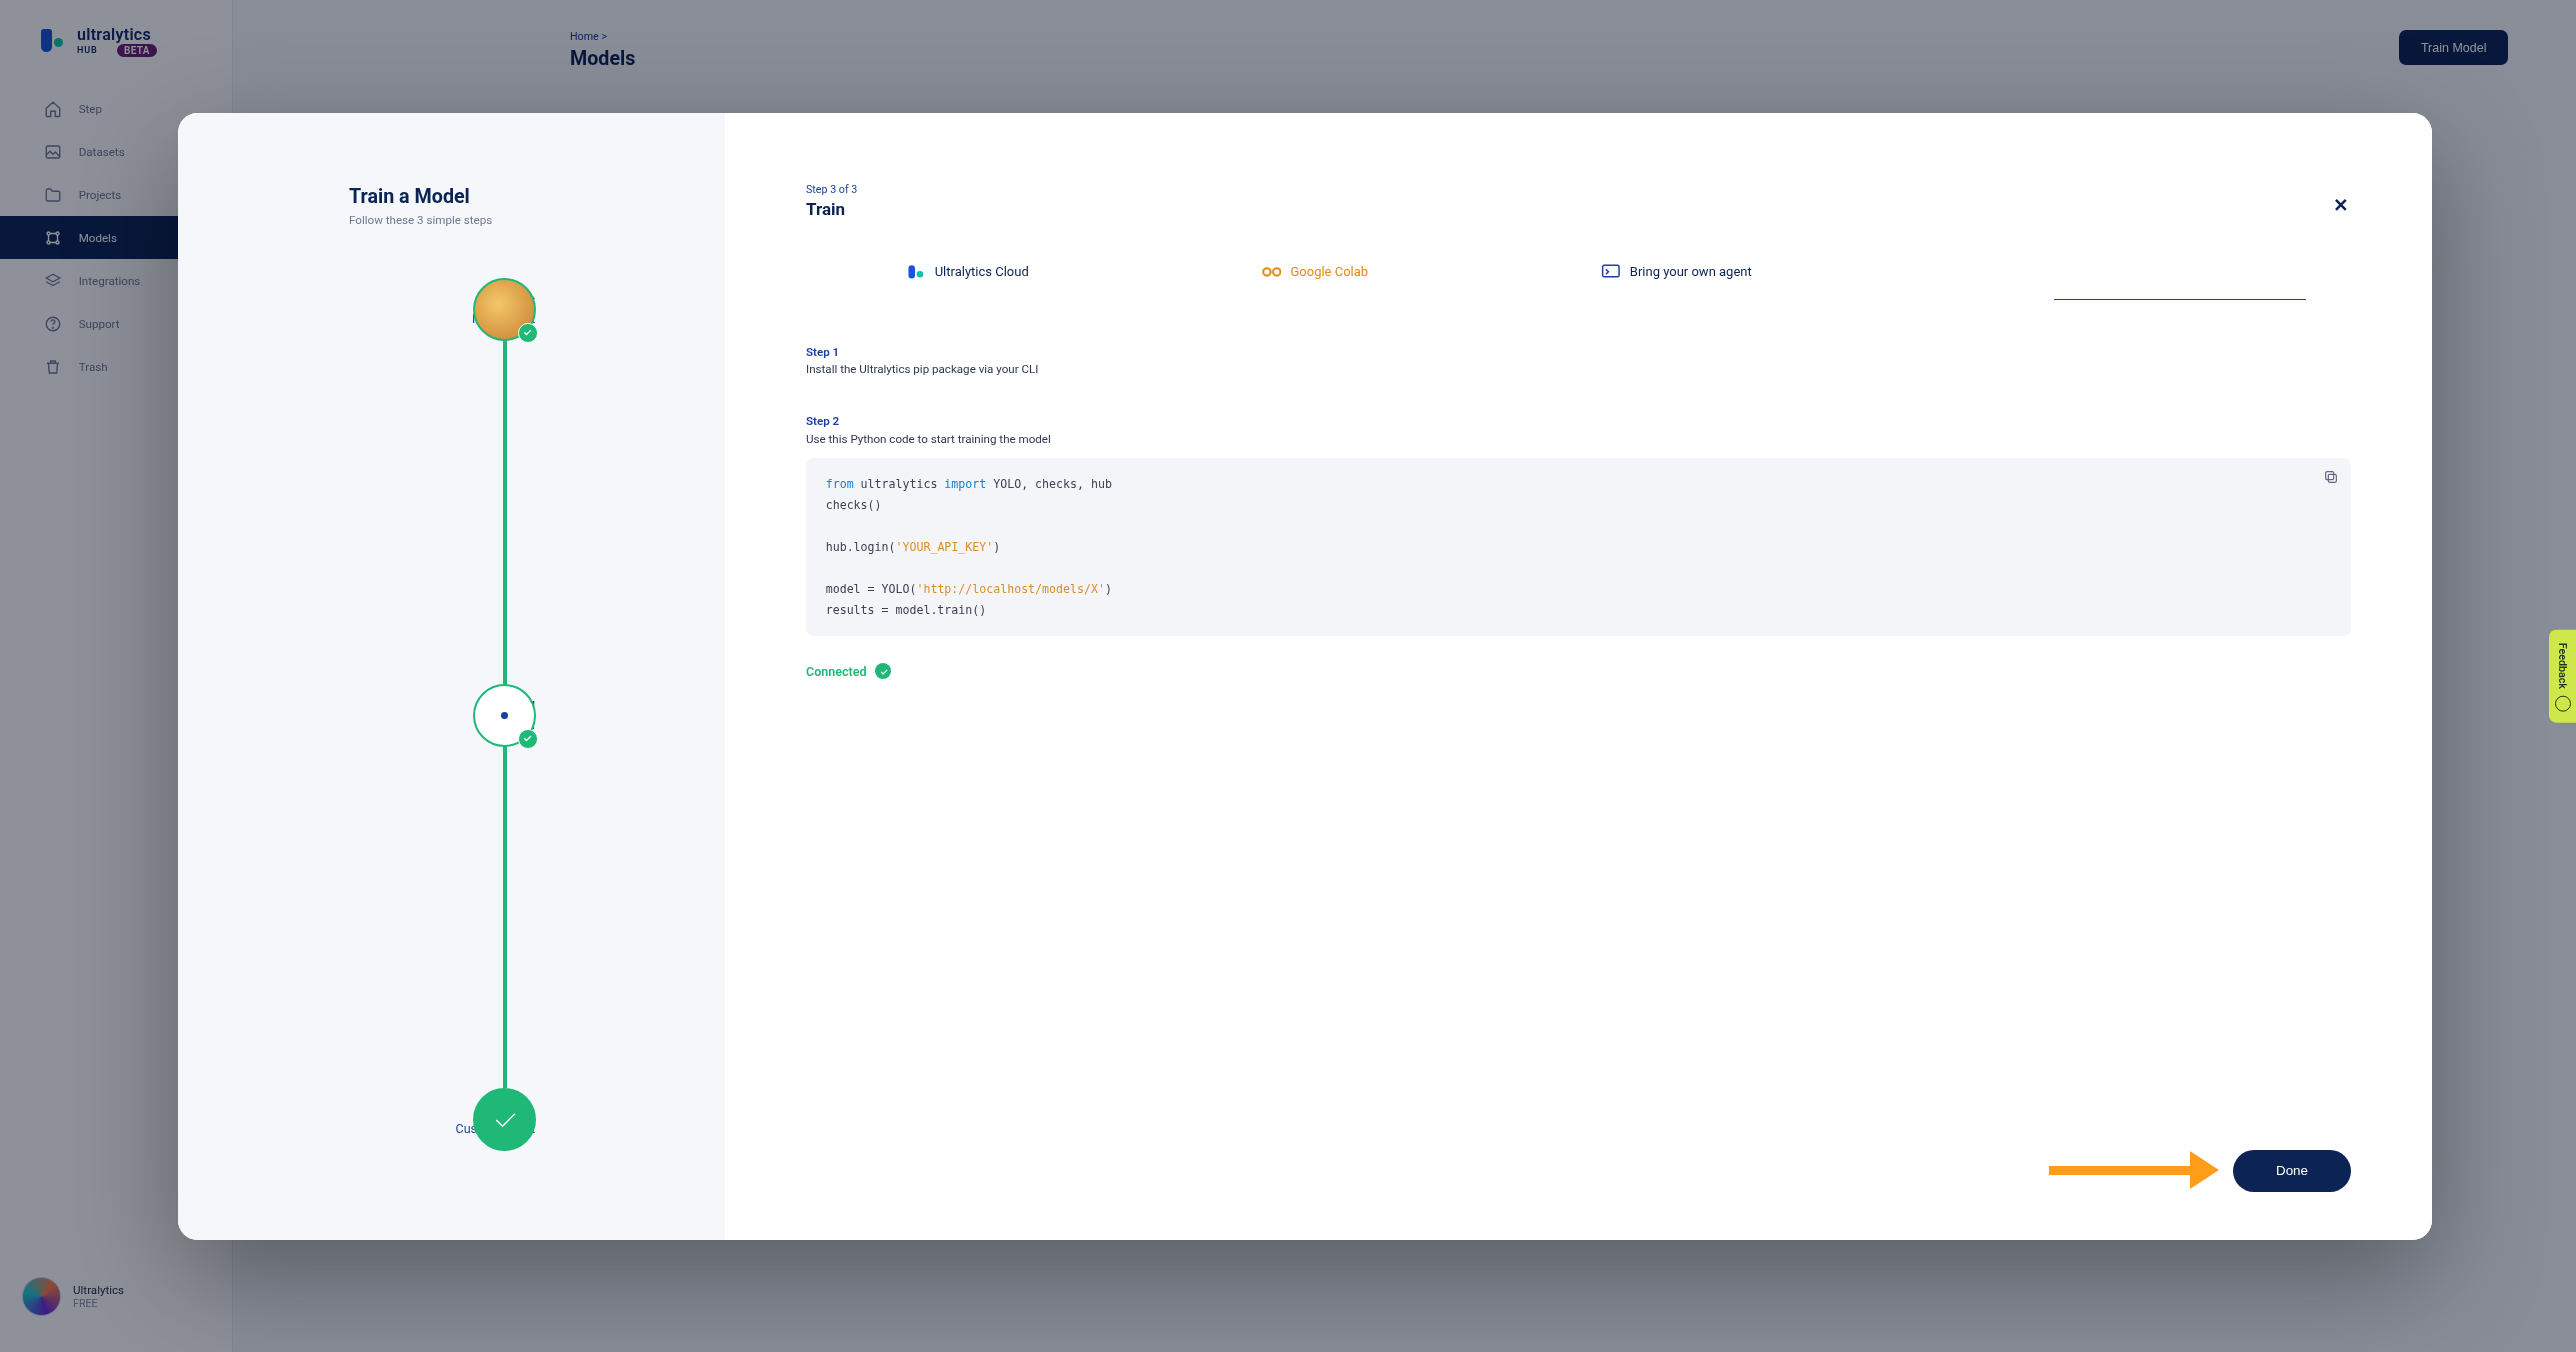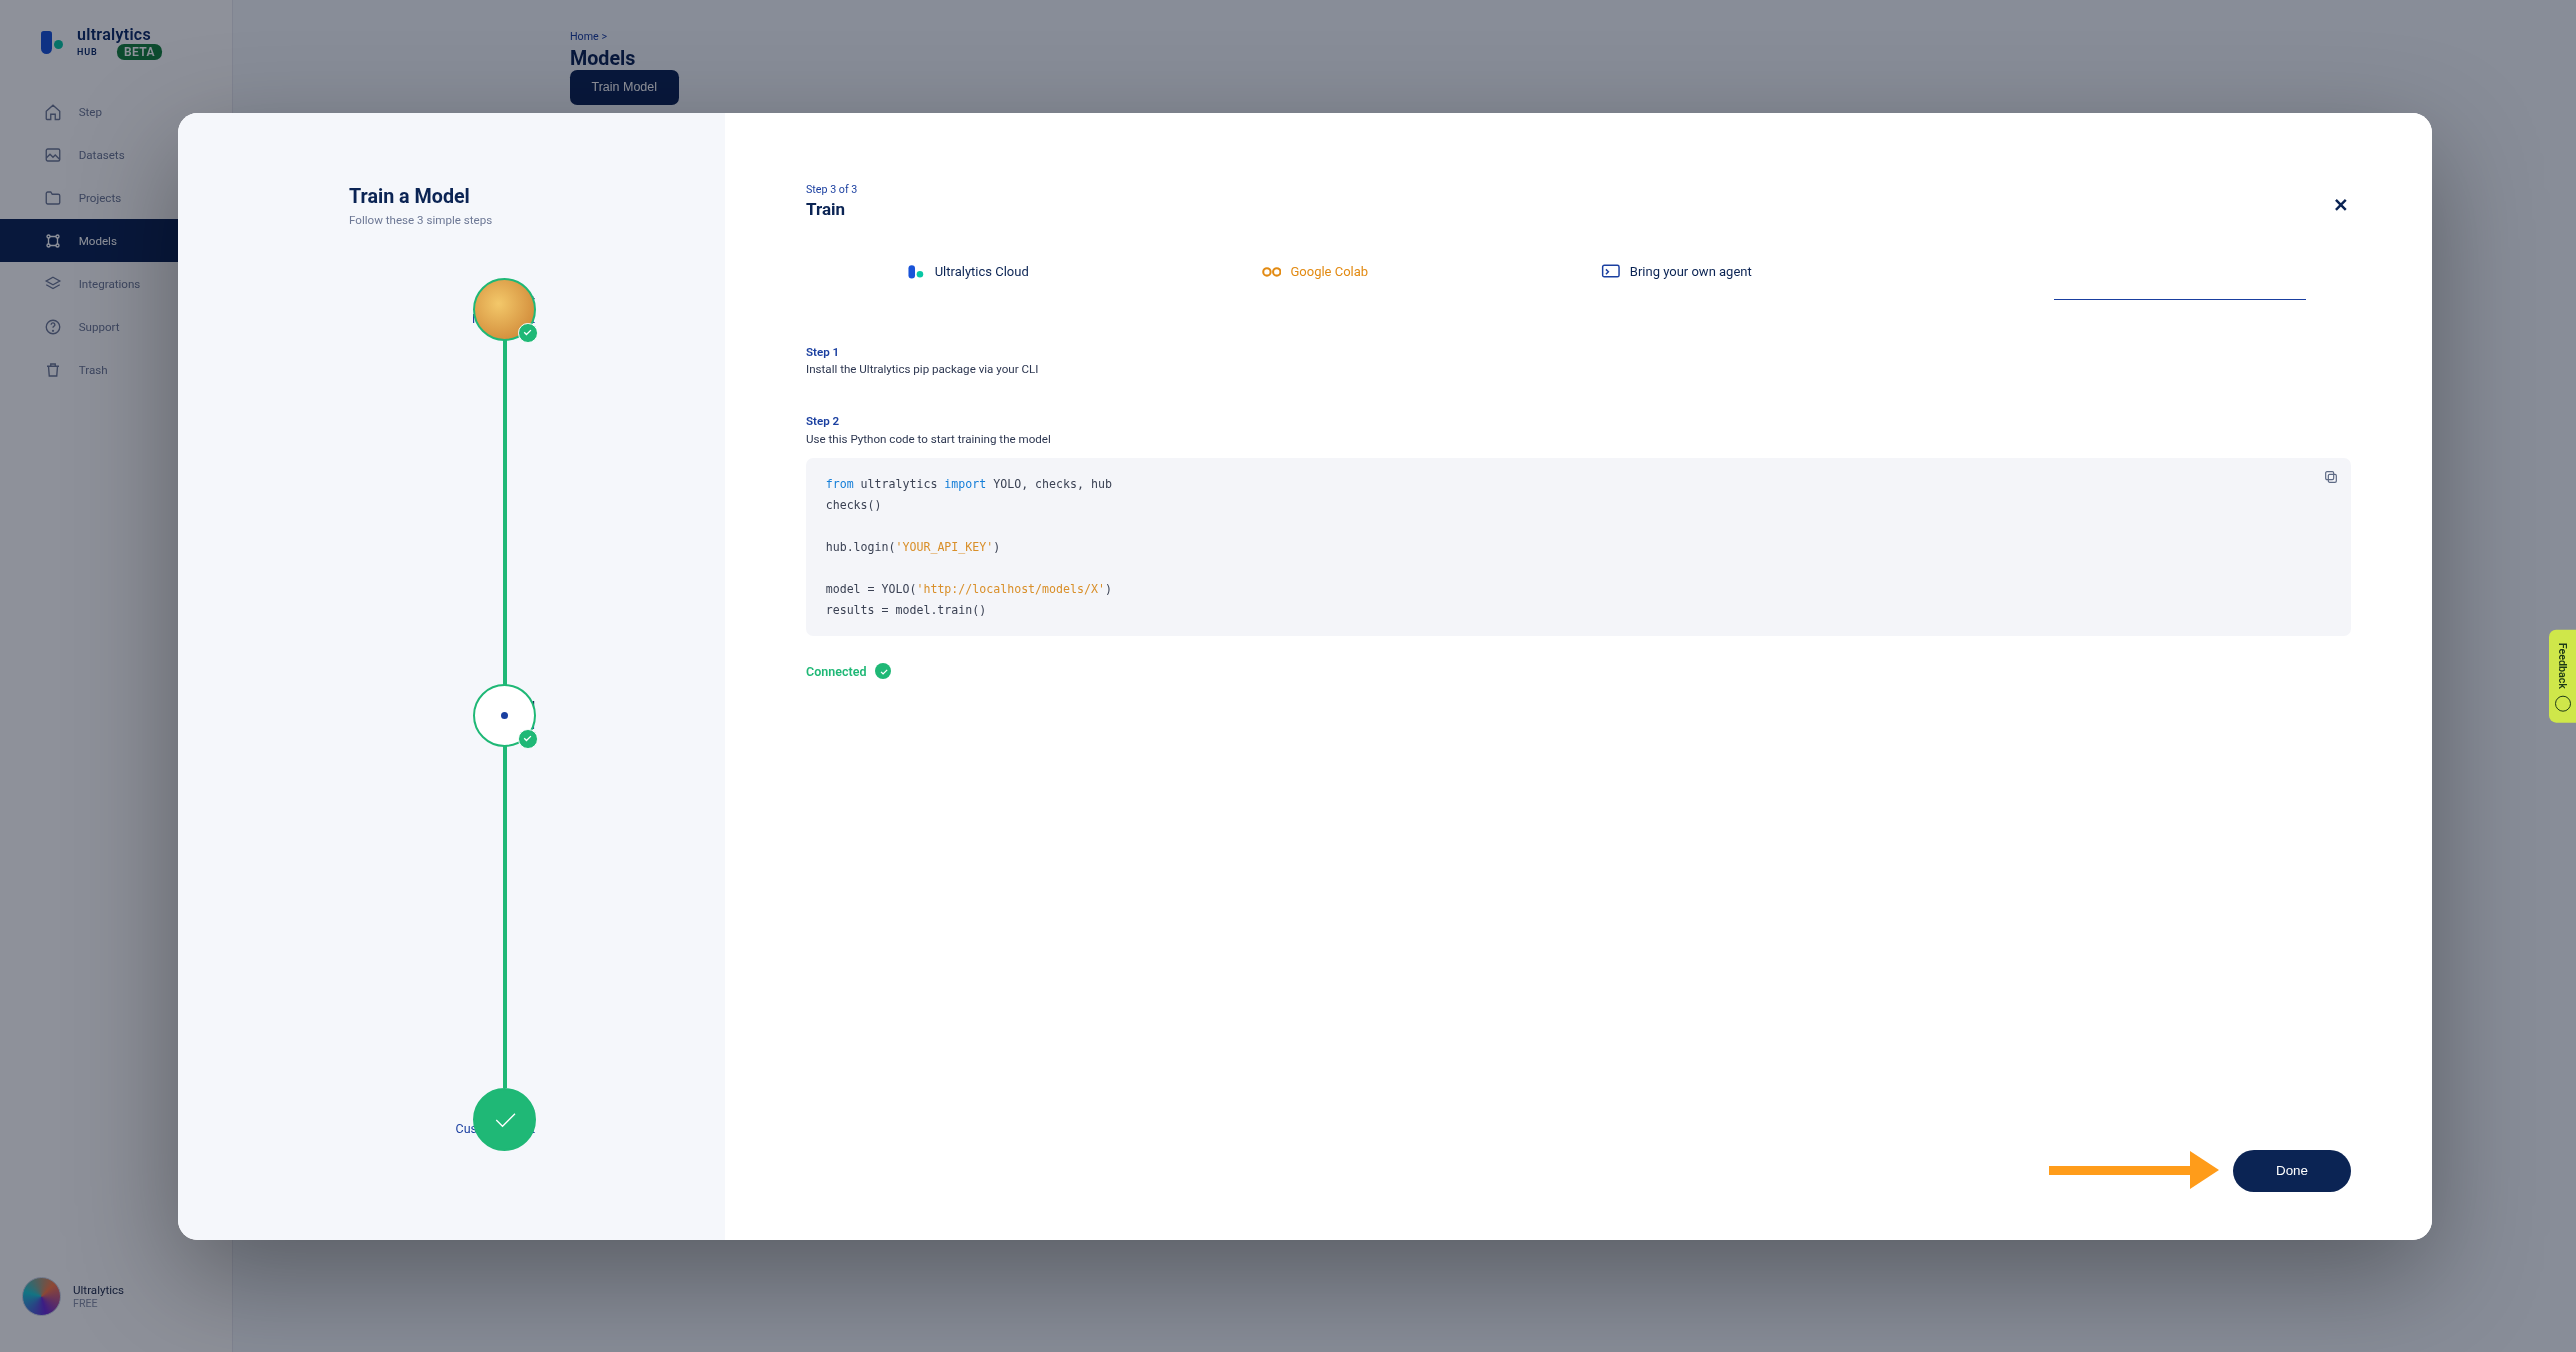--- a/index.html
+++ b/index.html
@@ -45,21 +45,21 @@
   .logo-mark::after {
     content: "";
     position: absolute; left: 12.5px; top: 10.7px;
     width: 9px; height: 9px;
     background: #08c7a5;
     border-radius: 50%;
   }
   .logo-text { display: flex; flex-direction: column; font-weight: 600; }
   .logo-name { color: #0b2a66; letter-spacing: 0.3px; font-size: 16px;}
   .logo-sub  { color: #0b2a66; font-size: 9px; letter-spacing: 0.9px; display:flex; align-items:center; gap:19px;}
-  .beta-pill { background:#15803d; color:#fff; padding:0.9px 7.2px; border-radius:7.2px; font-size:12px; letter-spacing:0.4px;}
+  .beta-pill { background:#701a75; color:#fff; padding:0.9px 7.2px; border-radius:7.2px; font-size:10px; letter-spacing:0.4px;}
 
   .nav { padding-top: 16px; flex:1; }
   .nav-item {
     display: flex; align-items: center; gap: 16px;
     padding: 12.5px 27px 12.5px 43px;
     color: #6d7895;
     cursor: pointer;
   }
   .nav-item.active { background: #0b2454; color: #fff; }
   .nav-icon { width: 19.7px; display:flex; align-items:center; justify-content:center; }
@@ -72,21 +72,21 @@
   .avatar {
     width: 39px; height:39px; border-radius:50%;
     background: conic-gradient(from 45deg, #ff7a45, #6a2bd8, #1ecbd6, #ff7a45);
     border:1.8px solid #c9d2e4;
   }
   .sb-footer-text { display:flex; flex-direction:column; }
   .sb-user { font-size:11.6px; color:#1f2b4a; }
   .sb-plan { font-size:10.7px; color:#8b93aa; }
 
   .main-back { flex:1; padding: 30px 36px; }
-  .top-row { display:flex; justify-content:space-between; align-items:flex-start; padding-left:301px; padding-right:32px;flex-direction:column;}
+  .top-row { display:flex; justify-content:space-between; align-items:flex-start; padding-left:301px; padding-right:32px;}
   .breadcrumb { font-size:10.7px; color:#1a3fa0; }
   .page-title { font-size:19.7px; font-weight:700; color:#0b2454; margin-top:3.6px;}
   .train-btn {
     background:#0b2454; color:#fff; padding:10.7px 21.5px; border:none;
     border-radius:7.2px; font-size:12.5px; cursor:pointer;
   }
 
   
   .overlay {
     position:absolute; inset:0;

